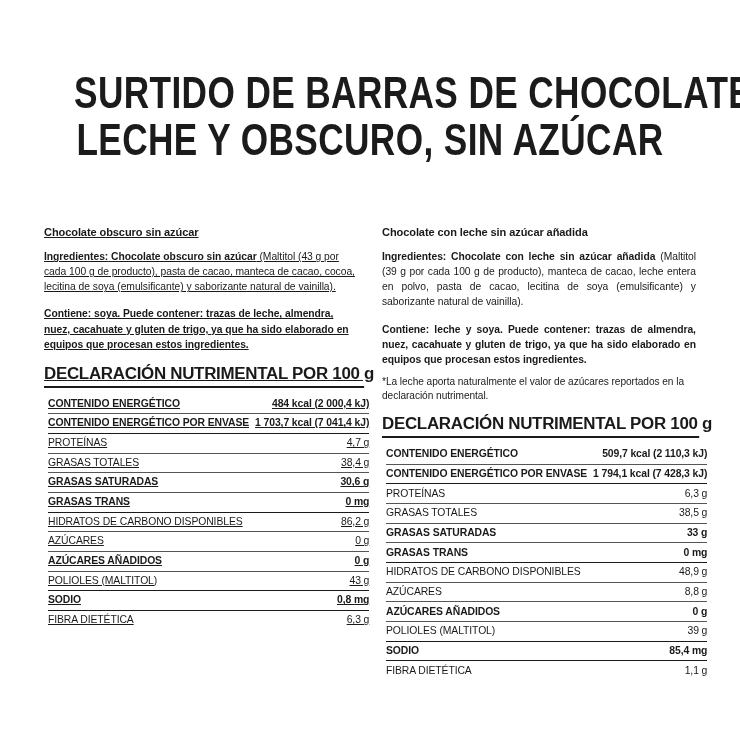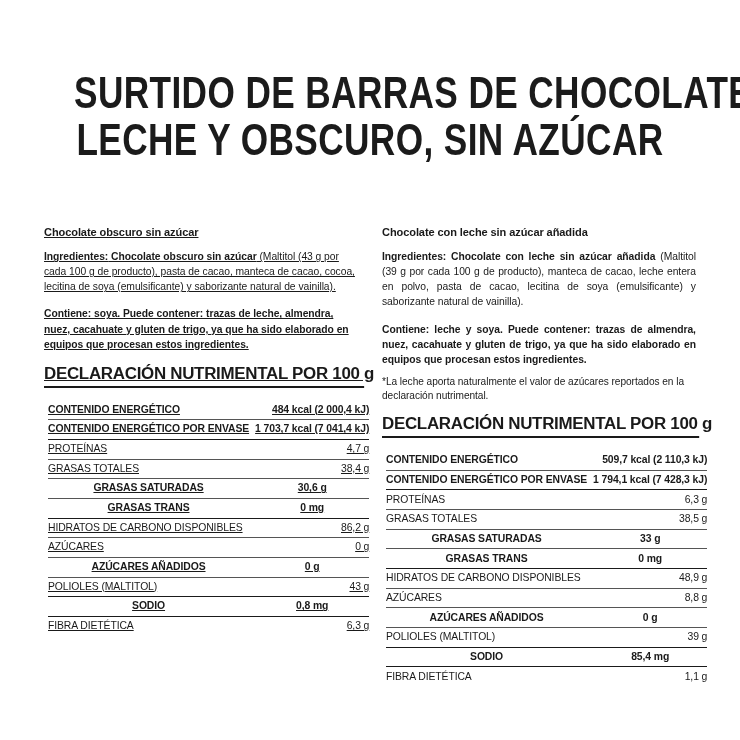--- a/index.html
+++ b/index.html
@@ -85,35 +85,35 @@
     margin: 4px 0 0 0;
     white-space: nowrap;
     transform: scaleX(0.985);
     transform-origin: left center;
   }
 
   
   .nut-table {
     width: 100%;
     border-collapse: collapse;
-    margin-top: 13px;
+    margin-top: 7px;
     table-layout: auto;
   }
   .nut-table td {
     font-size: 10.5px;
     line-height: 1.2;
     padding: 3.2px 0 3.0px 0;
     border-bottom: 0.8px solid #555;
     vertical-align: baseline;
     letter-spacing: -0.1px;
   }
   .nut-table .lbl { text-align: left;  padding-right: 6px; white-space: nowrap; }
   .nut-table .val { text-align: right; white-space: nowrap; }
 
-  .nut-table tr.bold td { font-weight: 700; text-align: center; }
+  .nut-table tr.bold td { font-weight: 700; }
   .nut-table tr.energy td { font-weight: 700; }
   .nut-table tr.thick td { border-bottom-width: 1.6px; border-bottom-color: #1a1a1a; }
   .nut-table tr.last td { border-bottom: none; }
 
   
   .table-wrap { padding: 0 2px 0 4px; }
 
   .left .nut-table td  { font-size: 10.4px; }
   .right .nut-table td { font-size: 10.4px; }
 </style>

